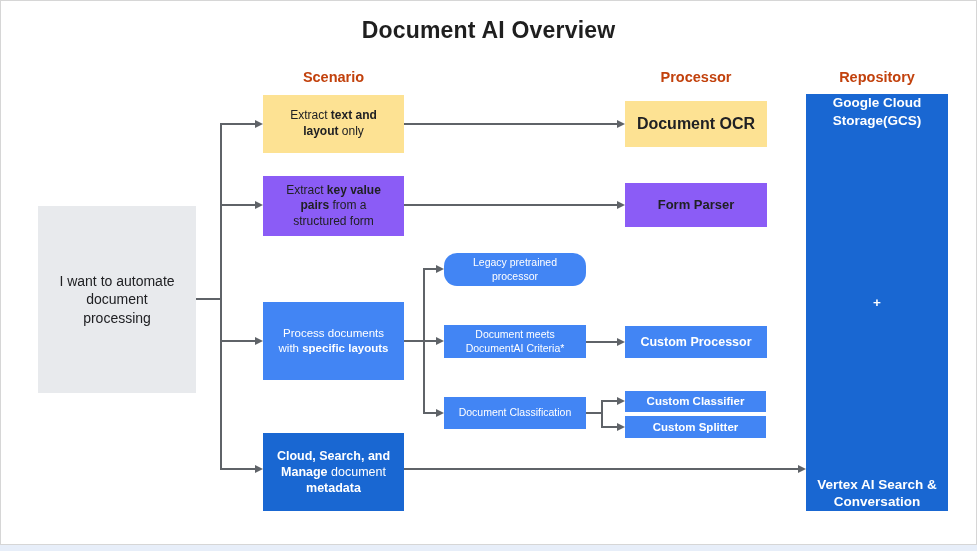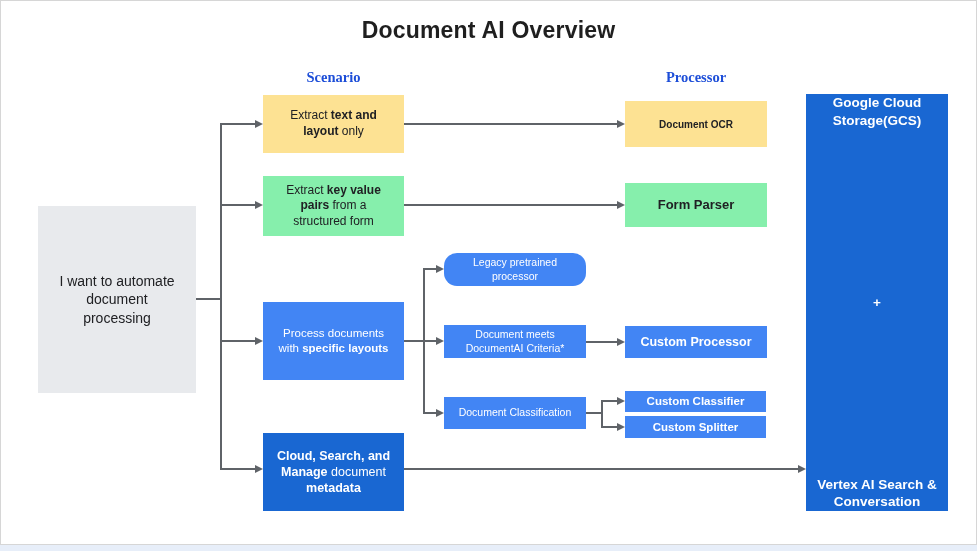--- a/index.html
+++ b/index.html
@@ -1,48 +1,49 @@
 <!DOCTYPE html>
 <html><head>
 <meta charset="utf-8">
 <style>
   html,body{margin:0;padding:0;}
   body{font-family:"Liberation Sans", sans-serif; background:#ffffff;}
   .stage{position:relative; width:977px; height:551px; overflow:hidden; background:#ffffff;}
   .card{position:absolute; left:0; top:0; width:975px; height:543px; background:#ffffff; border:1px solid #d6d6d6;}
   .bottom-strip{position:absolute; left:0; top:545px; width:977px; height:6px; background:#e7eef9;}
   .title{position:absolute; left:0; top:16px; width:975px; text-align:center; font-size:23px; font-weight:600; color:#1f1f1f; letter-spacing:0.2px;}
-  .col-header{position:absolute; font-size:14.5px; font-weight:700; color:#1d4ed8; text-align:center;font-family:Liberation Serif, serif;}
+  .col-header{position:absolute; font-size:14.5px; font-weight:700; color:#c2410c; text-align:center;}
   .box{position:absolute; display:flex; align-items:center; justify-content:center; text-align:center; box-sizing:border-box; line-height:1.3;}
   .gray{background:#e8eaed; color:#202124;}
   .yellow{background:#fde293; color:#202124;}
-  .green{background:#86efac; color:#202124;}
+  .green{background:#8b5cf6; color:#202124;}
   .blue{background:#4285f4; color:#ffffff;}
   .darkblue{background:#1967d2; color:#ffffff;justify-content:space-between;}
   .hline{position:absolute; height:2px; background:#5f6368;}
   .vline{position:absolute; width:2px; background:#5f6368;}
   .ahead{position:absolute; width:0; height:0; border-top:4px solid transparent; border-bottom:4px solid transparent; border-left:8px solid #5f6368;}
   .b{font-weight:700;}
 </style>
 </head>
 <body>
 
 <div class="stage">
   <div class="card">
 
     <div class="title">Document AI Overview</div>
     <div class="col-header" style="left:262px; top:68px; width:141px;">Scenario</div>
     <div class="col-header" style="left:624px; top:68px; width:142px;">Processor</div>
+    <div class="col-header" style="left:805px; top:68px; width:142px;">Repository</div>
 
     <div class="box gray" style="left:37px; top:205px; width:158px; height:187px; padding:0 20px; font-size:14px;">I want to automate document processing</div>
 
     <div class="box yellow" style="left:262px; top:94px; width:141px; height:58px; padding:0 14px; font-size:12px;">
         <span><span>Extract </span><span style="font-weight: 700;">text and layout</span><span> only</span></span>
       </div>
-    <div class="box yellow b" style="left:624px; top:100px; width:142px; height:46px; padding:0 10px; font-size:10px;">Document OCR</div>
+    <div class="box yellow b" style="left:624px; top:100px; width:142px; height:46px; padding:0 10px; font-size:16px;">Document OCR</div>
 
     <div class="box green" style="left:262px; top:175px; width:141px; height:60px; padding:0 14px; font-size:12px;">
         <span><span>Extract </span><span style="font-weight: 700;">key value pairs</span><span> from a structured form</span></span>
       </div>
     <div class="box green b" style="left:624px; top:182px; width:142px; height:44px; padding:0 10px; font-size:13px;">Form Parser</div>
 
     <div class="box blue" style="left:262px; top:301px; width:141px; height:78px; padding:0 10px; font-size:11.5px;">
         <span><span>Process documents with </span><span style="font-weight: 700;">specific layouts</span></span>
       </div>
     <div class="box blue" style="left:443px; top:252px; width:142px; height:33px; padding:0 8px; font-size:10.5px;border-radius:13px;">Legacy pretrained processor</div>

